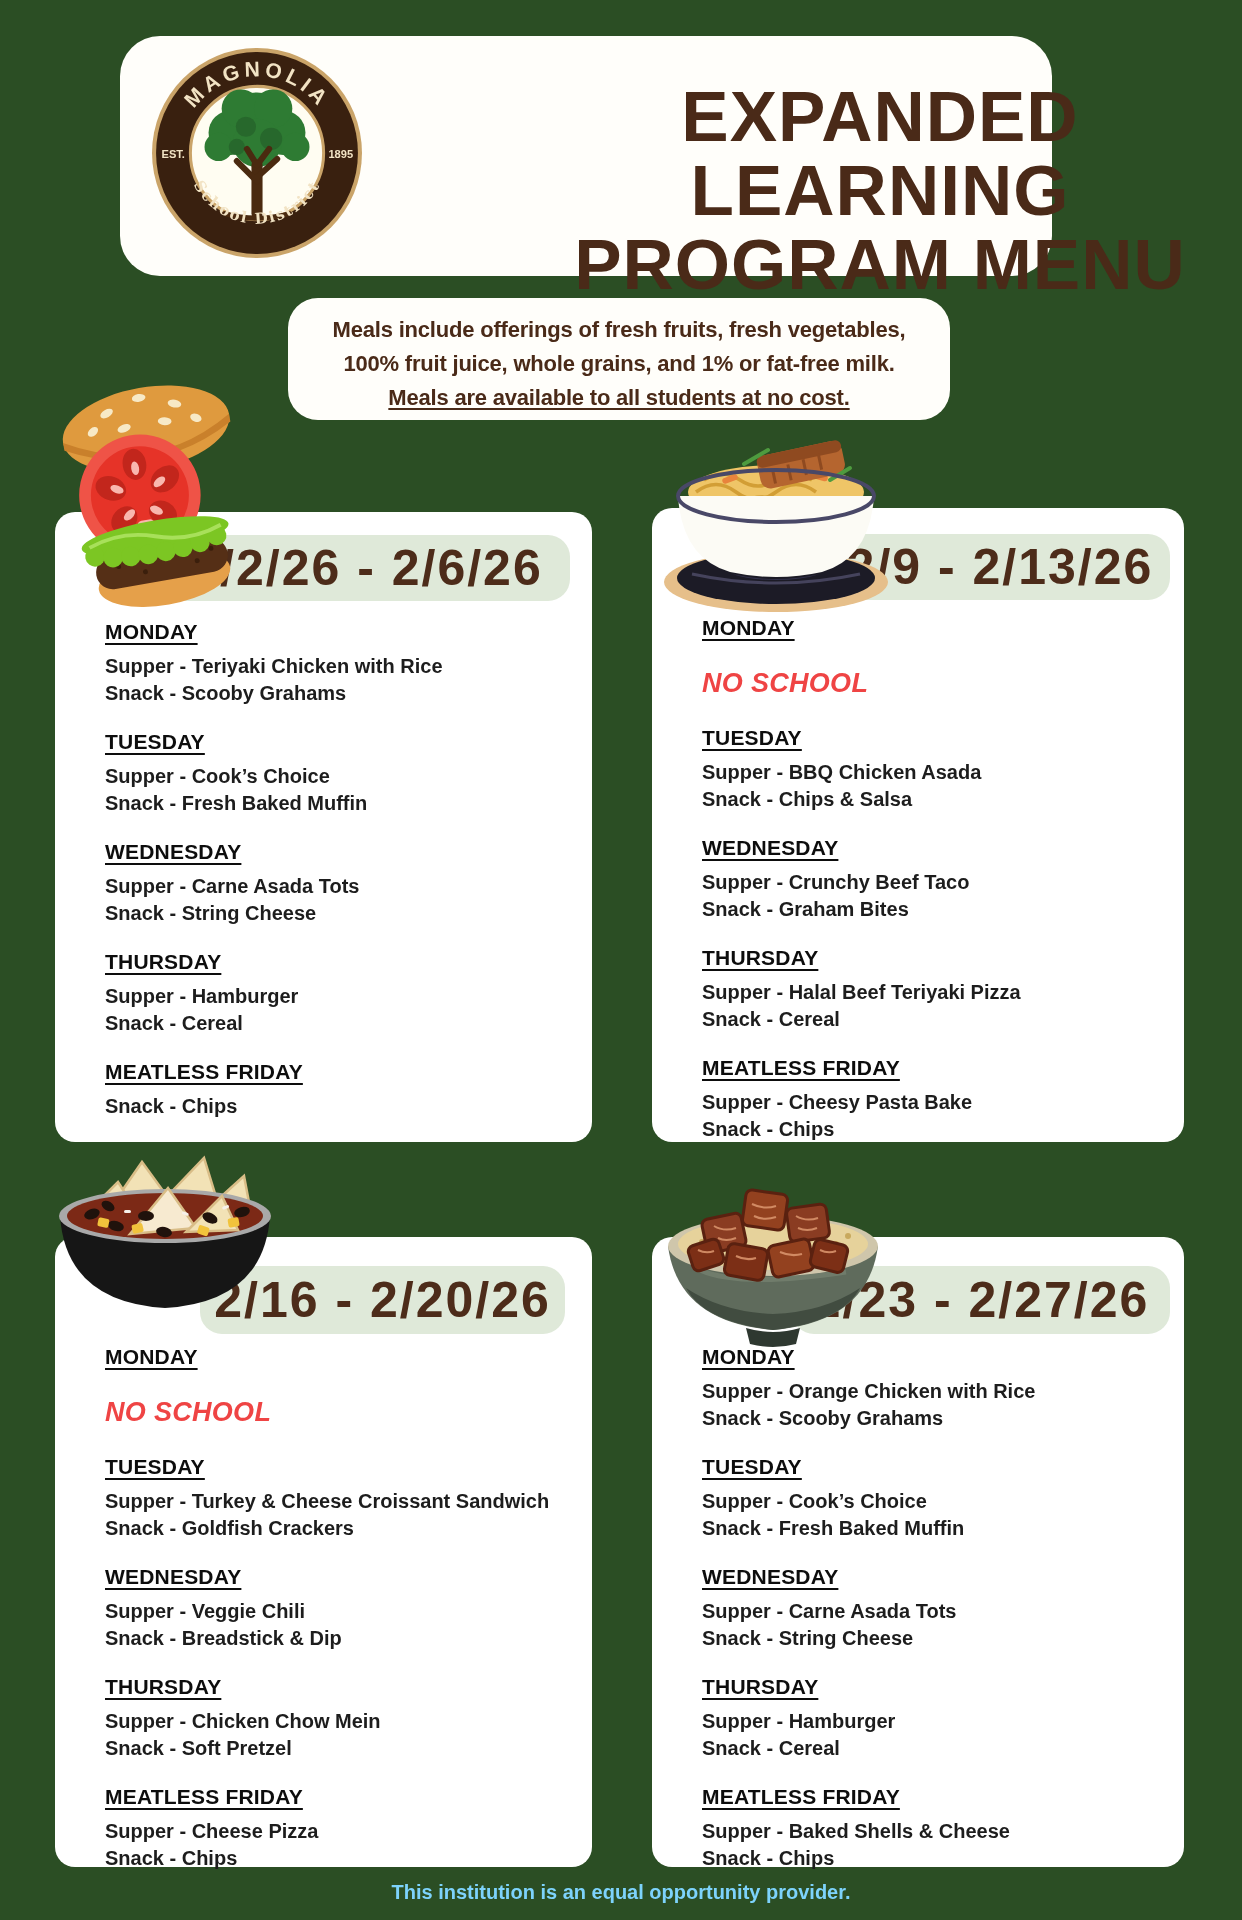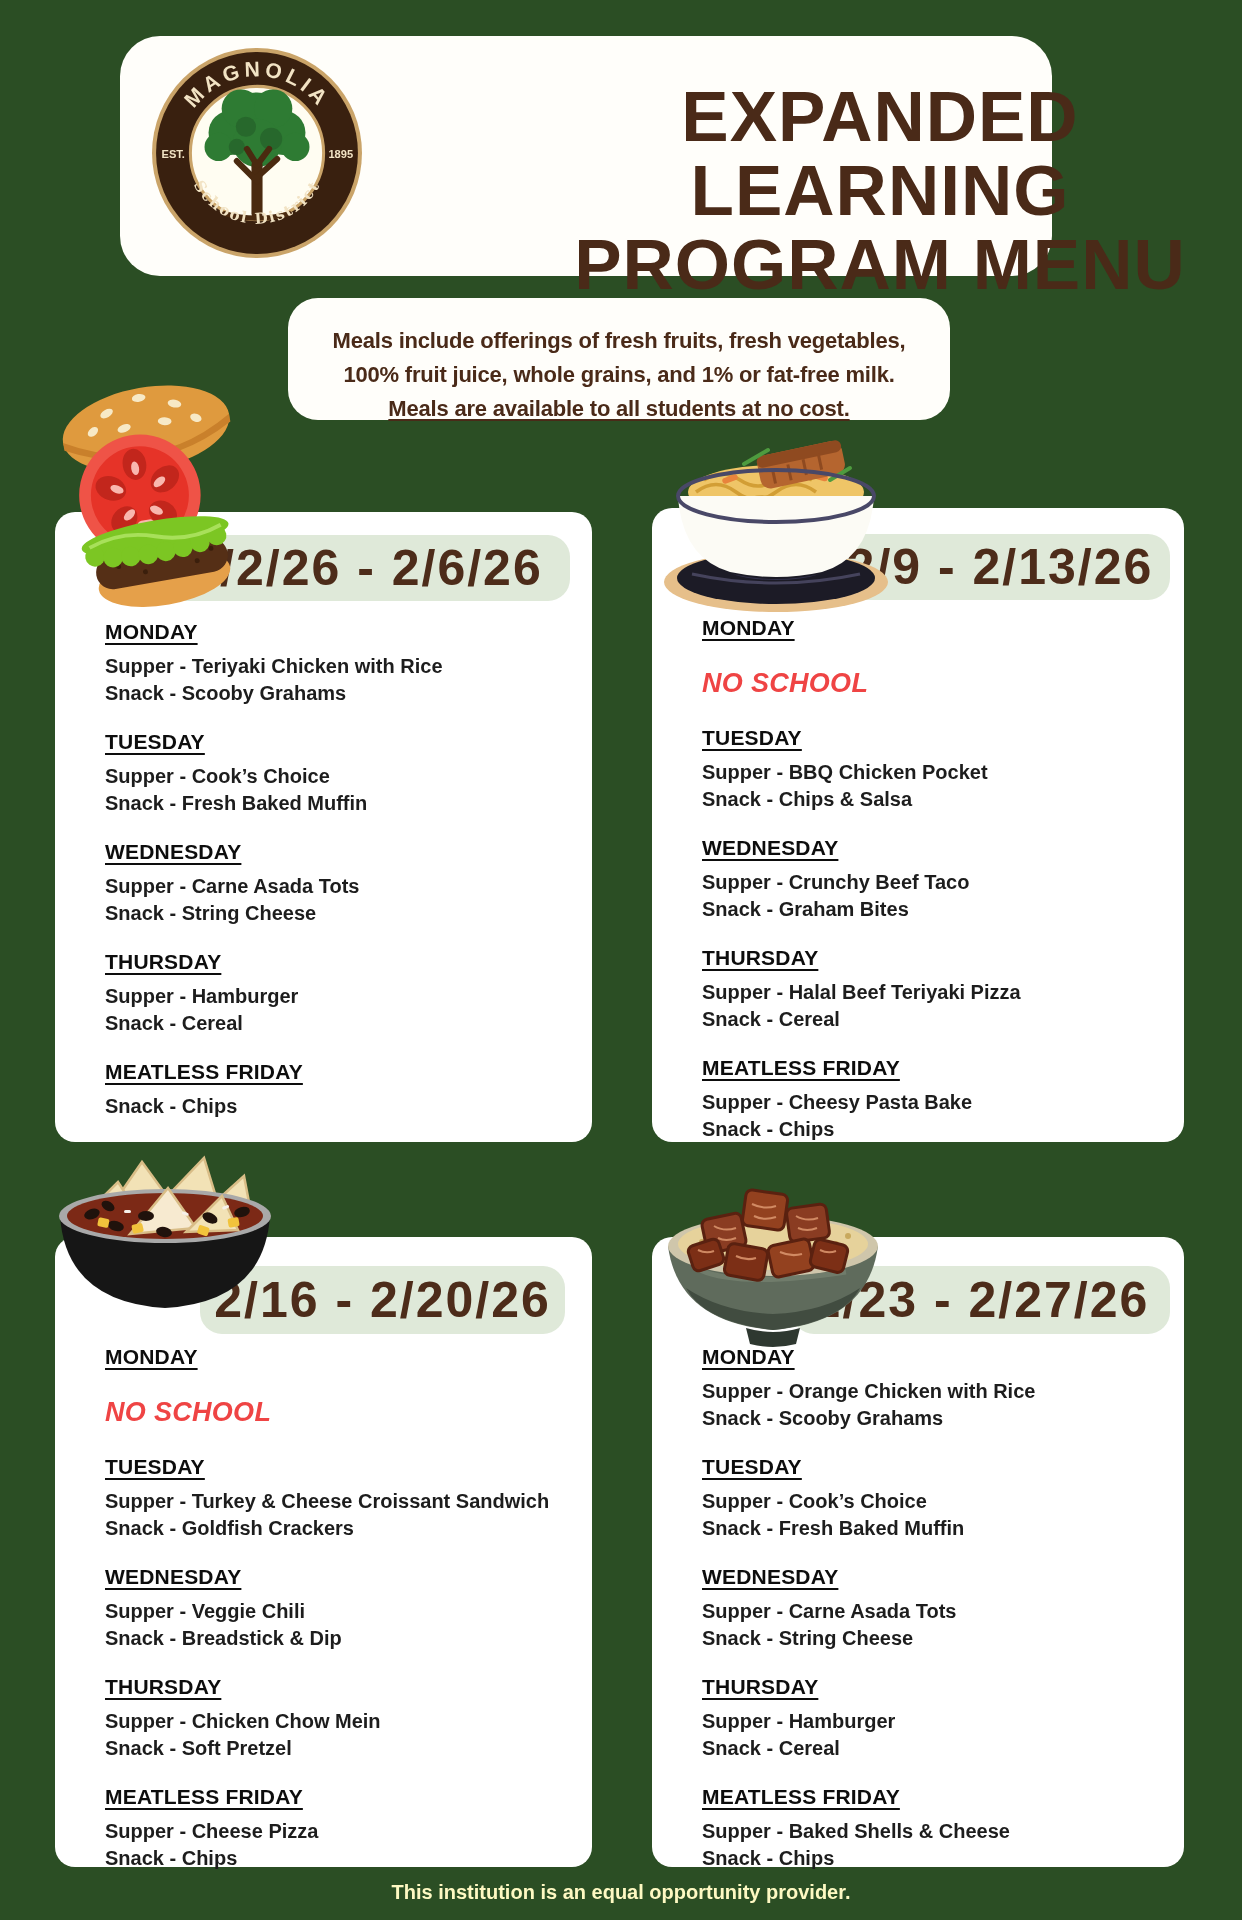--- a/index.html
+++ b/index.html
@@ -8,21 +8,21 @@
 
   
   .header-card{position:absolute;left:120px;top:36px;width:932px;height:240px;background:#fffefa;border-radius:40px;}
   .logo{position:absolute;left:150px;top:46px;width:214px;height:214px;}
   .title{position:absolute;left:420px;top:44px;width:680px;text-align:center;color:#4a2a18;
          font-weight:800;font-size:71px;line-height:74px;letter-spacing:1px;}
 
   
   .notice{position:absolute;left:288px;top:298px;width:662px;height:122px;background:#fffefa;border-radius:30px;
           color:#4a2a18;font-weight:700;font-size:22px;line-height:34px;letter-spacing:-0.2px;
-          text-align:center;box-sizing:border-box;padding-top:26px;}
+          text-align:center;box-sizing:border-box;padding-top:15px;}
   .notice div{white-space:nowrap;}
   .notice .u{text-decoration:underline;text-underline-offset:3px;}
 
   
   .week-card{position:absolute;background:#ffffff;border-radius:20px;z-index:1;}
   #card1{left:55px;top:512px;width:537px;height:630px;}
   #card2{left:652px;top:508px;width:532px;height:634px;}
   #card3{left:55px;top:1237px;width:537px;height:630px;}
   #card4{left:652px;top:1237px;width:532px;height:630px;}
   .card-body{position:absolute;left:50px;top:108px;right:6px;}
@@ -41,21 +41,21 @@
   #pill4{left:792px;top:1266px;width:378px;height:68px;}
 
   
   .illustration{position:absolute;z-index:3;}
   #burger{left:36px;top:368px;width:228px;height:240px;}
   #noodles{left:652px;top:406px;width:248px;height:210px;}
   #chili{left:46px;top:1154px;width:238px;height:182px;}
   #beef{left:652px;top:1150px;width:242px;height:205px;}
 
   .footer{position:absolute;left:0;top:1881px;width:1242px;text-align:center;
-          color:#fef9c3;font-weight:700;font-size:20px;}
+          color:#7dd3fc;font-weight:700;font-size:20px;}
 </style>
 </head>
 <body>
 
 <div class="page">
 
   <div class="header-card">
     <div class="title">
       <div>EXPANDED</div>
       <div>LEARNING</div>
@@ -133,21 +133,21 @@
   </div>
 
   <div class="week-card" id="card2">
     <div class="card-body">
       <div class="day">
         <div class="day-label">MONDAY</div>
         <div class="no-school">NO SCHOOL</div>
       </div>
       <div class="day">
         <div class="day-label">TUESDAY</div>
-        <div class="menu-line">Supper - BBQ Chicken Pocket</div>
+        <div class="menu-line">Supper - BBQ Chicken Asada</div>
         <div class="menu-line">Snack - Chips &amp; Salsa</div>
       </div>
       <div class="day">
         <div class="day-label">WEDNESDAY</div>
         <div class="menu-line">Supper - Crunchy Beef Taco</div>
         <div class="menu-line">Snack - Graham Bites</div>
       </div>
       <div class="day">
         <div class="day-label">THURSDAY</div>
         <div class="menu-line">Supper - Halal Beef Teriyaki Pizza</div>

